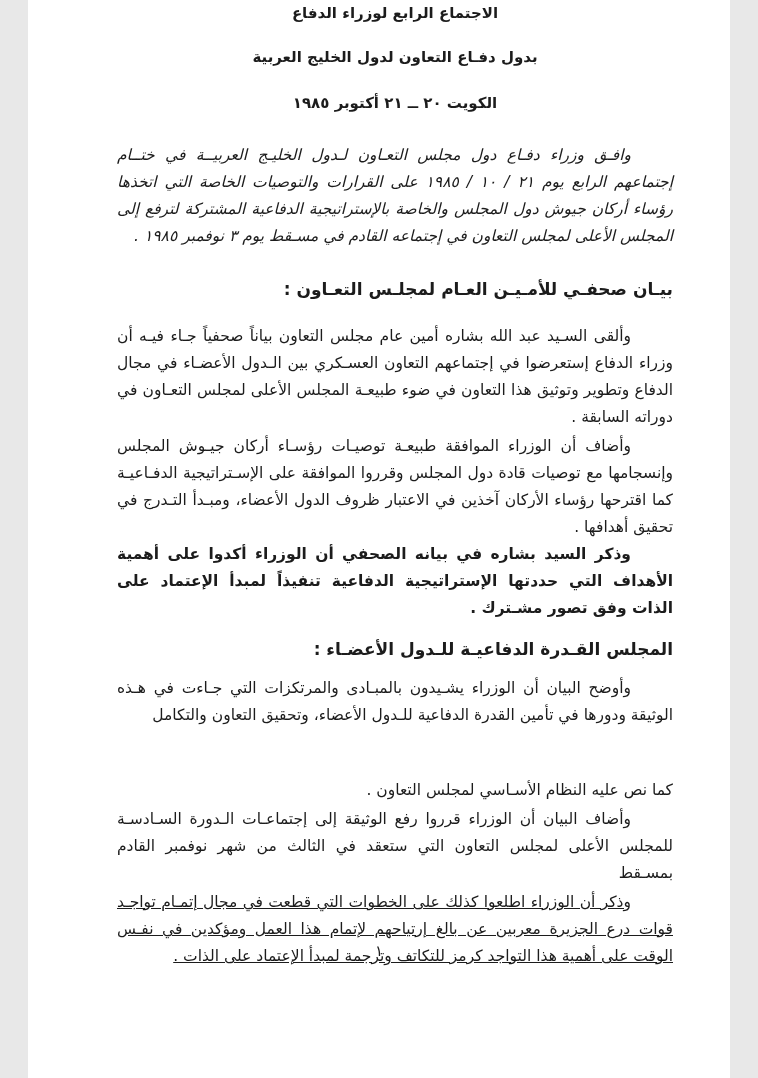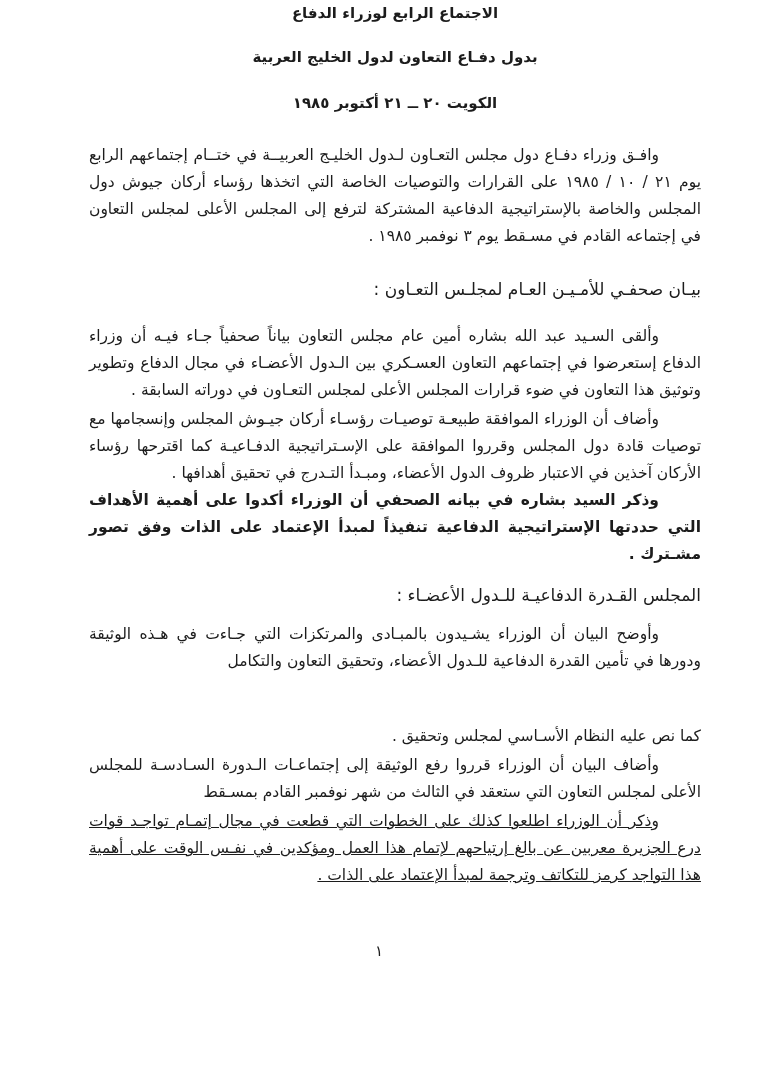--- a/index.html
+++ b/index.html
@@ -2,21 +2,21 @@
 <html lang="ar" dir="rtl"><head>
 <meta charset="utf-8">
 <style>
   html, body {
     margin: 0;
     padding: 0;
     background: #e8e8e8;
   }
   .page {
     position: relative;
-    width: 758px;
+    width: 702px;
     height: 1078px;
     margin: 0 auto;
     background: #ffffff;
     box-sizing: border-box;
     padding: 2px 57px 0 89px;
     direction: rtl;
     font-family: "DejaVu Sans", sans-serif;
     color: #1c1c1c;
     overflow: hidden;
   }
@@ -36,32 +36,32 @@
   .body-text {
     font-size: 15.5px;
     line-height: 27px;
     text-align: justify;
   }
   .para {
     margin: 0;
     text-indent: 42px;
   }
   .para.no-indent { text-indent: 0; }
-  .para.p1 { margin-top: 30px; }
+  .para.p1 { margin-top: 30px; font-style: italic; }
   .para.p2 { margin-top: 14px; }
   .para.p3 { margin-top: 2px; }
   .para.p4 { margin-top: 0; font-weight: bold; }
   .para.p5 { margin-top: 6px; }
   .para.p6 { margin-top: 48px; }
   .para.p7 { margin-top: 2px; }
   .para.p8 { margin-top: 2px; text-decoration: underline; }
   .para.p9 { margin-top: 2px; }
 
   .section-heading {
-    font-weight: normal;
+    font-weight: bold;
     font-size: 17px;
     text-align: right;
     margin: 0;
   }
   .section-heading.h1 { margin-top: 26px; margin-bottom: 20px; }
   .section-heading.h2 { margin-top: 14px; margin-bottom: 12px; }
 
   .page-number {
     position: absolute;
     bottom: 118px;
@@ -80,27 +80,27 @@
     <div class="doc-title line1">الاجتماع الرابع لوزراء الدفاع</div>
     <div class="doc-title line2">بدول دفـاع التعاون لدول الخليج العربية</div>
     <div class="doc-title line3">الكويت ٢٠ ــ ٢١ أكتوبر ١٩٨٥</div>
   </div>
 
   <div class="body-text">
     <p class="para p1">وافـق وزراء دفـاع دول مجلس التعـاون لـدول الخليـج العربيــة في ختــام إجتماعهم الرابع يوم ٢١ / ١٠ / ١٩٨٥ على القرارات والتوصيات الخاصة التي اتخذها رؤساء أركان جيوش دول المجلس والخاصة بالإستراتيجية الدفاعية المشتركة لترفع إلى المجلس الأعلى لمجلس التعاون في إجتماعه القادم في مسـقط يوم ٣ نوفمبر ١٩٨٥ .</p>
 
     <h2 class="section-heading h1">بيـان صحفـي للأمـيـن العـام لمجلـس التعـاون :</h2>
 
-    <p class="para p2">وألقى السـيد عبد الله بشاره أمين عام مجلس التعاون بياناً صحفياً جـاء فيـه أن وزراء الدفاع إستعرضوا في إجتماعهم التعاون العسـكري بين الـدول الأعضـاء في مجال الدفاع وتطوير وتوثيق هذا التعاون في ضوء قرارات المجلس الأعلى لمجلس التعـاون في دوراته السابقة .</p>
+    <p class="para p2">وألقى السـيد عبد الله بشاره أمين عام مجلس التعاون بياناً صحفياً جـاء فيـه أن وزراء الدفاع إستعرضوا في إجتماعهم التعاون العسـكري بين الـدول الأعضـاء في مجال الدفاع وتطوير وتوثيق هذا التعاون في ضوء طبيعـة المجلس الأعلى لمجلس التعـاون في دوراته السابقة .</p>
     <p class="para p3">وأضاف أن الوزراء الموافقة طبيعـة توصيـات رؤسـاء أركان جيـوش المجلس وإنسجامها مع توصيات قادة دول المجلس وقرروا الموافقة على الإسـتراتيجية الدفـاعيـة كما اقترحها رؤساء الأركان آخذين في الاعتبار ظروف الدول الأعضاء، ومبـدأ التـدرج في تحقيق أهدافها .</p>
     <p class="para p4">وذكر السيد بشاره في بيانه الصحفي أن الوزراء أكدوا على أهمية الأهداف التي حددتها الإستراتيجية الدفاعية تنفيذاً لمبدأ الإعتماد على الذات وفق تصور مشـترك .</p>
 
     <h2 class="section-heading h2">المجلس القـدرة الدفاعيـة للـدول الأعضـاء :</h2>
 
     <p class="para p5">وأوضح البيان أن الوزراء يشـيدون بالمبـادى والمرتكزات التي جـاءت في هـذه الوثيقة ودورها في تأمين القدرة الدفاعية للـدول الأعضاء، وتحقيق التعاون والتكامل</p>
-    <p class="para p6 no-indent">كما نص عليه النظام الأسـاسي لمجلس وتحقيق .</p>
+    <p class="para p6 no-indent">كما نص عليه النظام الأسـاسي لمجلس التعاون .</p>
     <p class="para p7">وأضاف البيان أن الوزراء قرروا رفع الوثيقة إلى إجتماعـات الـدورة السـادسـة للمجلس الأعلى لمجلس التعاون التي ستعقد في الثالث من شهر نوفمبر القادم بمسـقط</p>
     <p class="para p8">وذكر أن الوزراء اطلعوا كذلك على الخطوات التي قطعت في مجال إتمـام تواجـد قوات درع الجزيرة معربين عن بالغ إرتياحهم لإتمام هذا العمل ومؤكدين في نفـس الوقت على أهمية هذا التواجد كرمز للتكاتف وترجمة لمبدأ الإعتماد على الذات .</p>
   </div>
 
   <div class="page-number">١</div>
 
 </div>
 
 </body></html>

